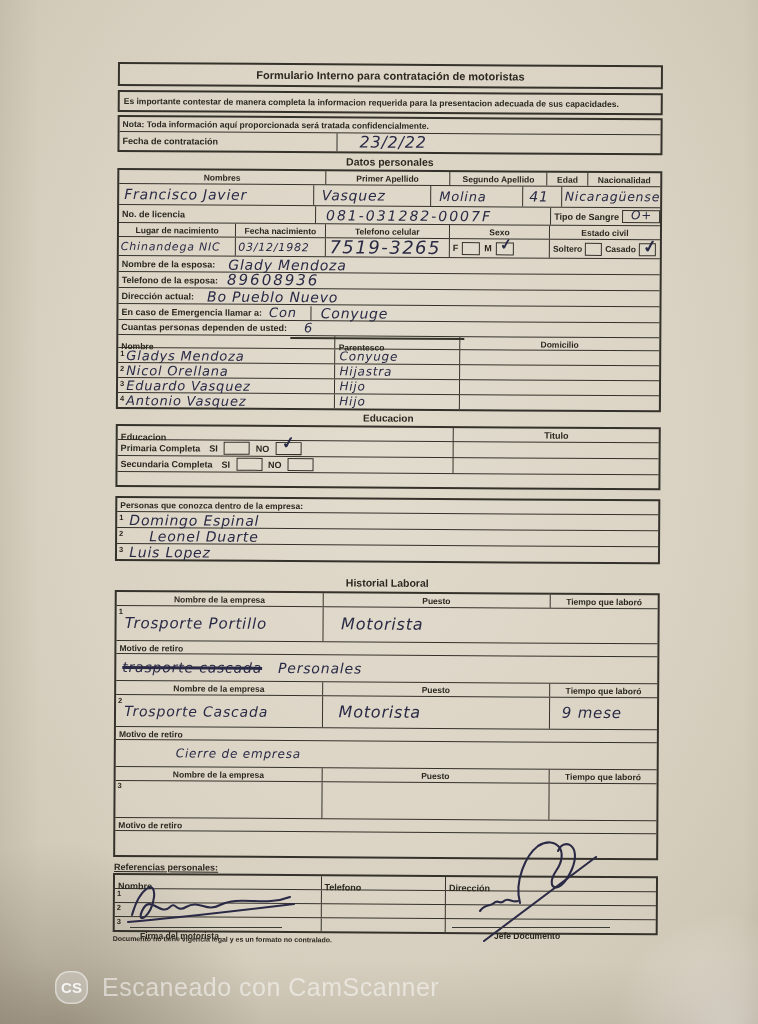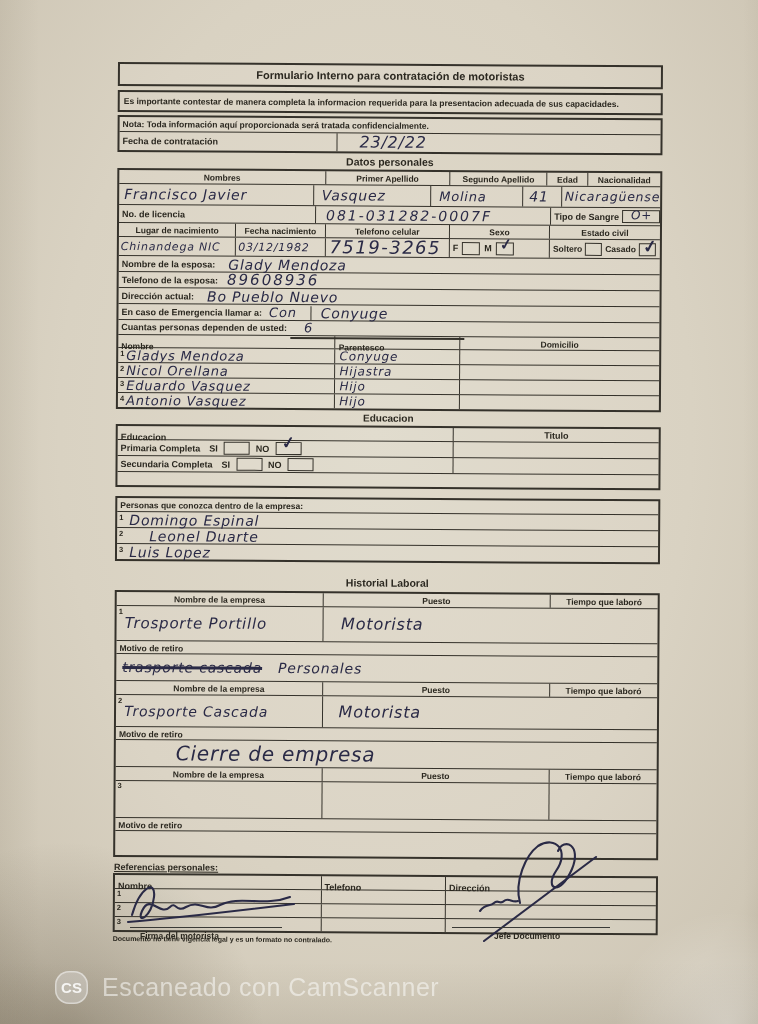--- a/index.html
+++ b/index.html
@@ -319,26 +319,29 @@
         <div class="c hdrc" style="flex:1;">Tiempo que laboró</div>
       </div>
       <div class="r" style="height:31px;">
         <div class="c first vmid" style="width:38%;">
           <span class="num">2</span>
           <span class="hw" style="font-size:14px;">Trosporte Cascada</span>
         </div>
         <div class="c vmid" style="width:42%;padding-left:16px;">
           <span class="hw" style="font-size:16px;">Motorista</span>
         </div>
+        <div class="c vmid" style="flex:1;padding-left:12px;">
+          <span class="hw" style="font-size:15px;">9 mese</span>
+        </div>
       </div>
       <div class="r" style="height:12px;">
         <span class="lbl" style="font-size:8.5px;">Motivo de retiro</span>
       </div>
       <div class="r vmid" style="height:26px;padding-left:60px;">
-        <span class="hw" style="font-size:20px;">Cierre de empresa</span>
+        <span class="hw" style="font-size:12px;">Cierre de empresa</span>
       </div>
 
       <div class="r" style="height:13px;">
         <div class="c first hdrc" style="width:38%;">Nombre de la empresa</div>
         <div class="c hdrc" style="width:42%;">Puesto</div>
         <div class="c hdrc" style="flex:1;">Tiempo que laboró</div>
       </div>
       <div class="r" style="height:36px;">
         <div class="c first" style="width:38%;">
           <span class="num">3</span>

